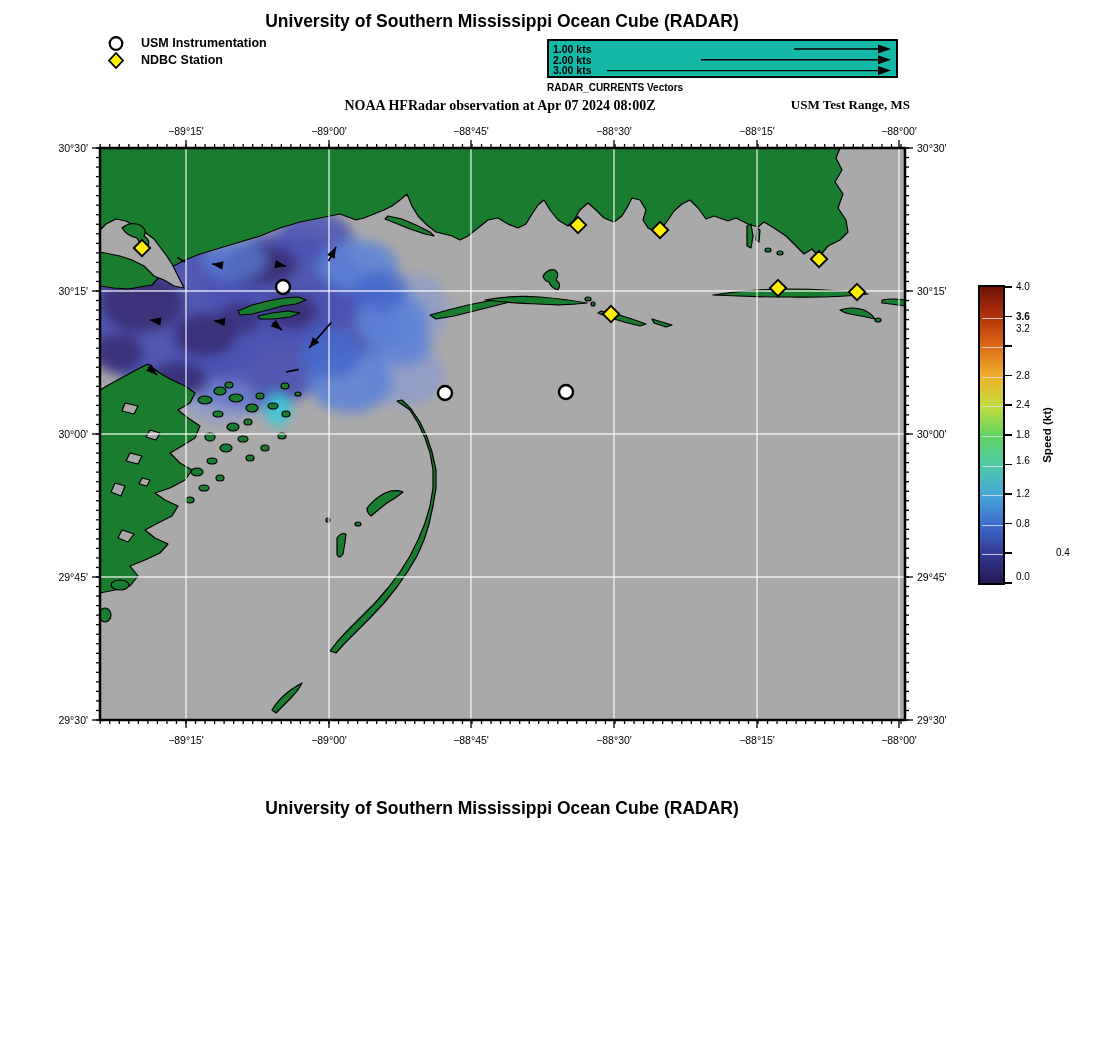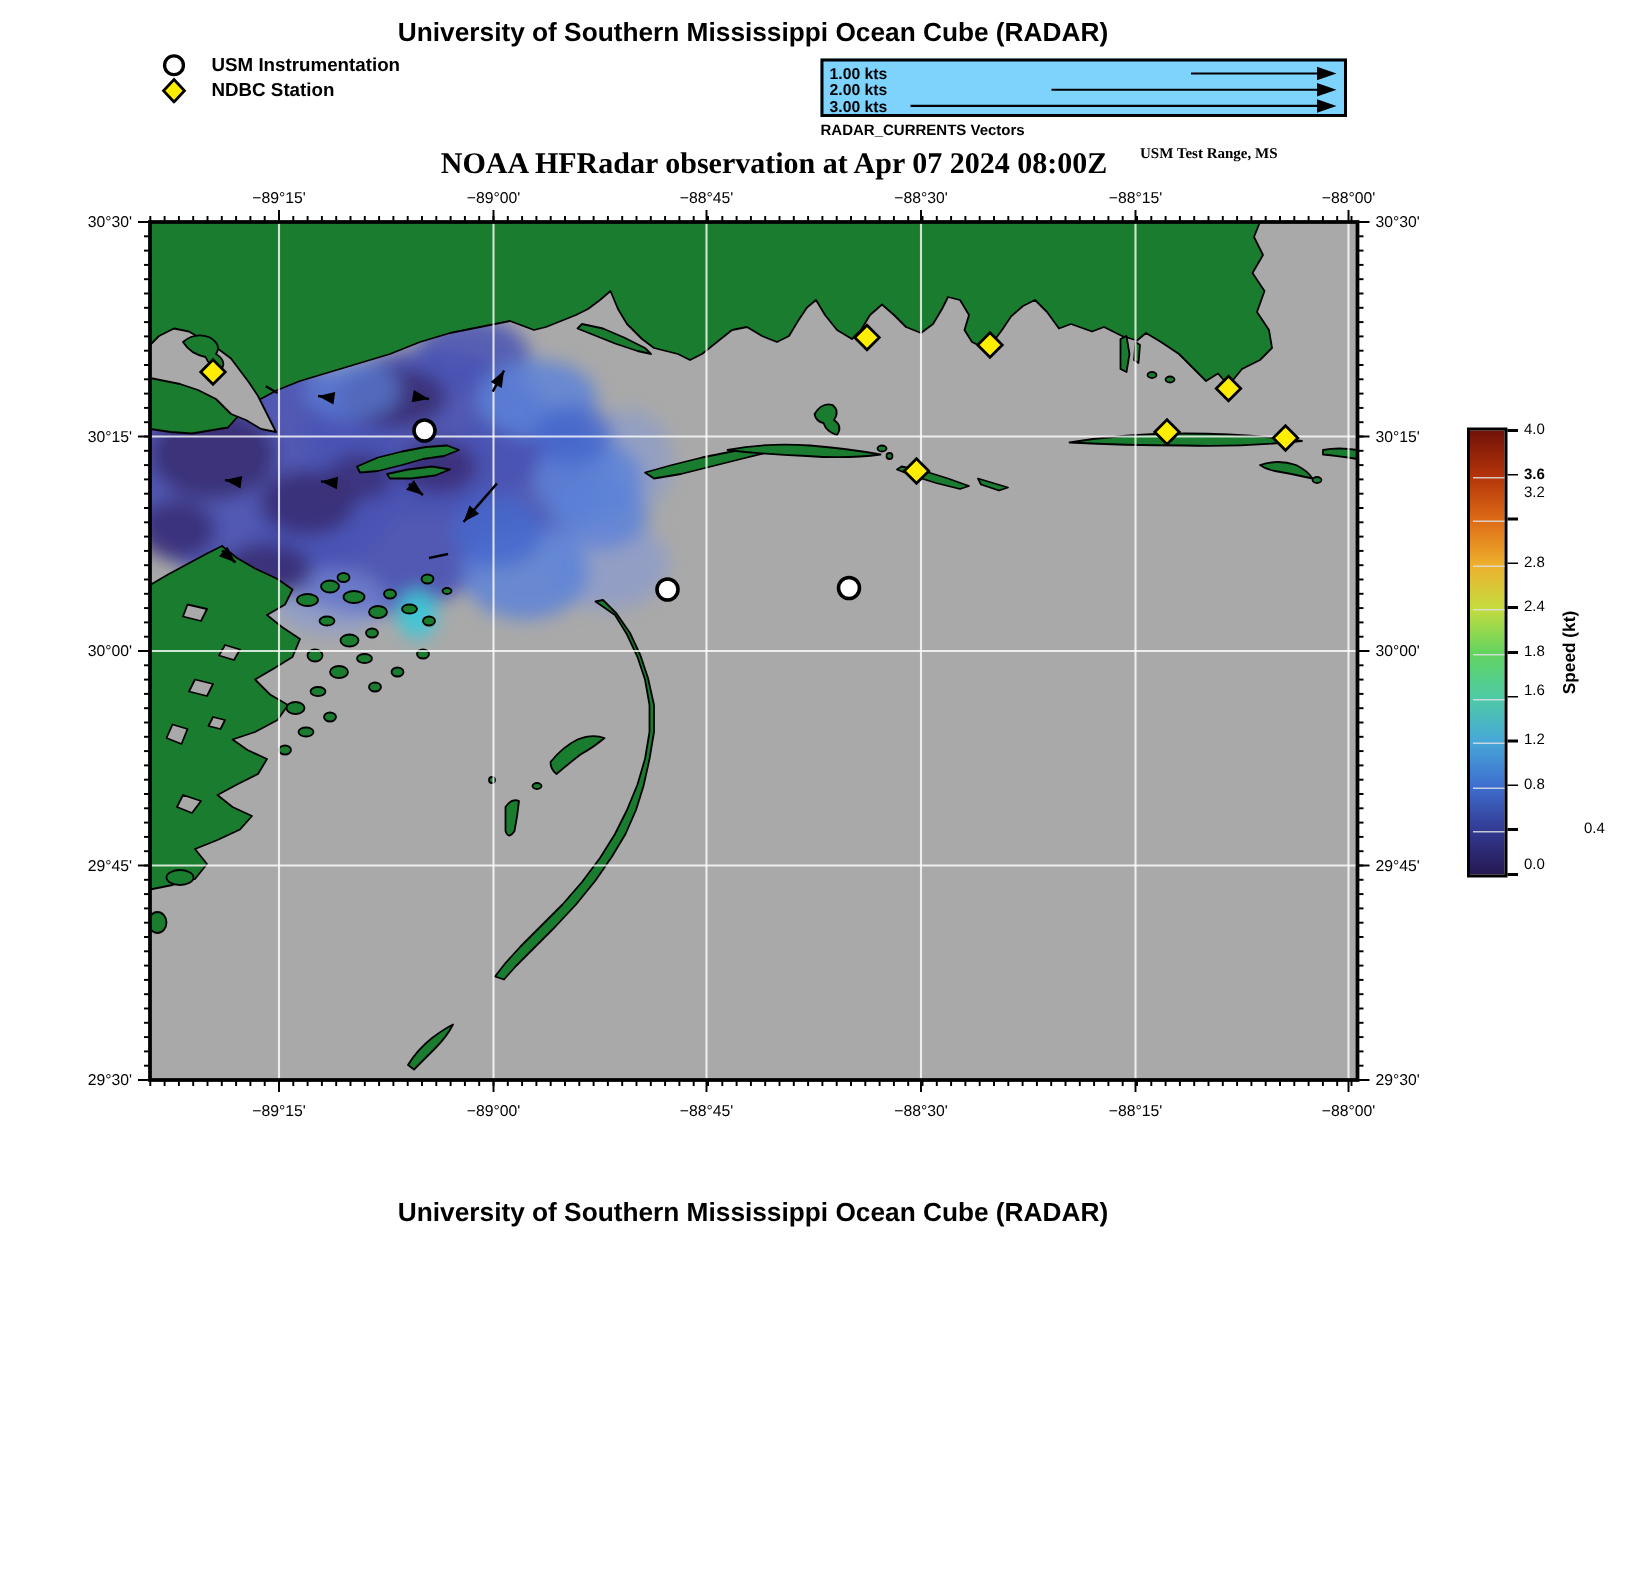--- a/index.html
+++ b/index.html
@@ -1,28 +1,28 @@
 <!DOCTYPE html>
 <html><head>
 <meta charset="utf-8">
 <style>
   html,body{margin:0;padding:0;background:#ffffff;}
   #page{position:relative;width:1100px;height:1050px;background:#ffffff;overflow:hidden;
         font-family:"Liberation Sans",sans-serif;color:#000;}
   .abs{position:absolute;}
   #top-title{left:0;top:11px;width:1004px;text-align:center;font-size:17.5px;font-weight:bold;}
   #bottom-title{left:0;top:798px;width:1004px;text-align:center;font-size:17.5px;font-weight:bold;}
-  #obs-subtitle{left:16px;top:98px;width:1000px;text-align:center;
-    font-family:"Liberation Serif",serif;font-size:20px;font-weight:bold;}
-  #range-label{left:760px;top:97px;width:150px;text-align:left;
-    font-family:"Liberation Serif",serif;font-size:10px;font-weight:bold;}
+  #obs-subtitle{left:0;top:98px;width:1000px;text-align:center;
+    font-family:"Liberation Serif",serif;font-size:14px;font-weight:bold;}
+  #range-label{left:760px;top:97px;width:150px;text-align:right;
+    font-family:"Liberation Serif",serif;font-size:13px;font-weight:bold;}
   #legend{left:107px;top:34px;}
   .legend-row{display:flex;align-items:center;height:17px;}
   .legend-row span.lbl{font-size:12.5px;font-weight:bold;margin-left:15px;}
-  #vecbox{left:547px;top:39px;width:347px;height:35px;border:2px solid #000;background:#7dd3fc;}
+  #vecbox{left:547px;top:39px;width:347px;height:35px;border:2px solid #000;background:#14b8a6;}
   #vec-caption{left:547px;top:82px;font-size:10px;font-weight:bold;}
   #colorbar-wrap{left:978px;top:285px;}
   #colorbar{position:absolute;left:0;top:0;width:23px;height:296px;border:2px solid #000;}
   .cb-div{position:absolute;left:2px;width:21px;height:1px;background:rgba(220,225,228,.85);}
   .cb-tick{position:absolute;left:27px;width:7px;height:1.6px;background:#000;}
   .cb-label{position:absolute;left:38px;font-size:10px;transform:translateY(-6px);}
   #cb-title{left:1008px;top:427px;width:82px;height:16px;text-align:center;
     font-size:11.5px;font-weight:bold;transform:rotate(-90deg);}
   text{font-family:"Liberation Sans",sans-serif;}
 </style>

